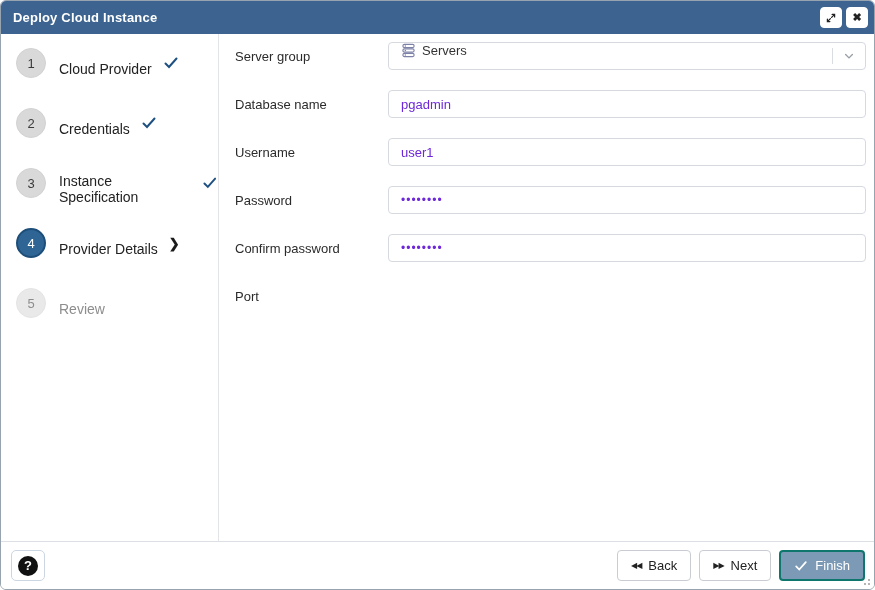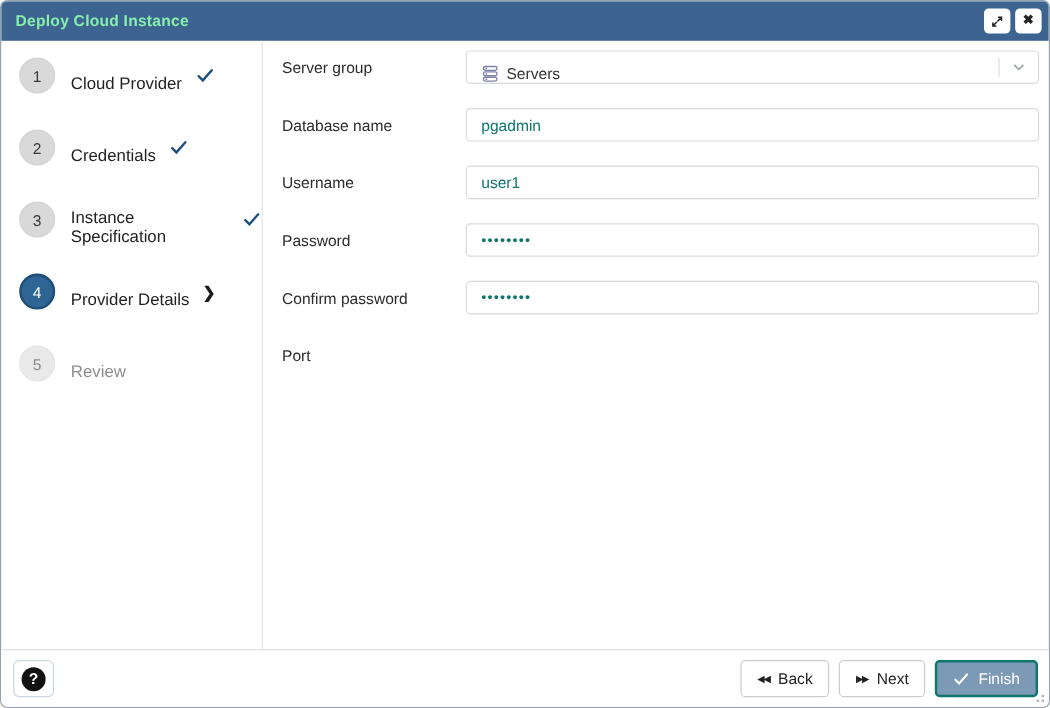--- a/index.html
+++ b/index.html
@@ -15,21 +15,21 @@
   }
 
   
   .titlebar {
     height: 33px; flex: 0 0 33px;
     background: var(--titlebar_bg, #3d6490);
     display: flex; align-items: center;
     padding: 0 6px 0 12px;
   }
   .titlebar-text {
-    color: #86efac; font-size: 13px; font-weight: bold; flex: 1;
+    color: #ffffff; font-size: 13px; font-weight: bold; flex: 1;
     letter-spacing: .2px;
   }
   .tb-btn {
     width: 22px; height: 21px; margin-left: 4px;
     background: #fff; border: 1px solid #fff; border-radius: 4px;
     display: inline-flex; align-items: center; justify-content: center;
     cursor: pointer; color: #222; font-size: 11px; font-weight: bold;
     padding: 0; line-height: 1;
   }
 
@@ -63,30 +63,30 @@
 
   
   .content { flex: 1; padding: 8px 8px 0 16px; }
   .form-row { display: flex; align-items: center; margin-bottom: 20px; height: 28px; }
   .form-row label { width: 153px; flex: 0 0 153px; font-size: 13px; color: #2b2b2b; }
   .control-wrap { flex: 1; height: 28px; }
 
   .text-input {
     width: 100%; height: 28px;
     border: 1px solid #d6d9de; border-radius: 4px;
-    padding: 0 12px; font-size: 13px; color: #0f766e;
+    padding: 0 12px; font-size: 13px; color: #6d28d9;
     font-family: "Liberation Sans", sans-serif;
     outline: none; background: #fff;
   }
   .text-input.pw { letter-spacing: 1px; font-size: 12px; }
 
   .select {
     width: 100%; height: 28px;
     border: 1px solid #d6d9de; border-radius: 4px;
-    display: flex; align-items: flex-end;
+    display: flex; align-items: flex-start;
     padding-left: 12px; cursor: pointer; background: #fff;
   }
   .select-value { font-size: 13px; color: #333; margin-left: 6px; }
   .select-right { margin-left: auto; display: flex; align-items: center; align-self: stretch; }
   .select-sep { width: 1px; height: 16px; background: #d9dce0; }
   .select-chev { width: 32px; display: flex; align-items: center; justify-content: center; }
 
   
   .footer {
     flex: 0 0 48px; height: 48px;

